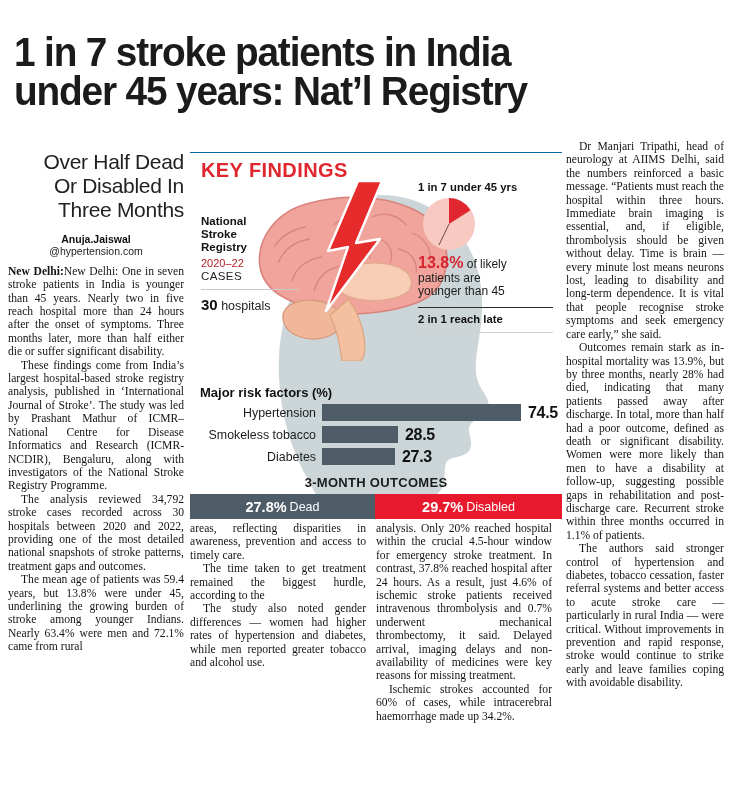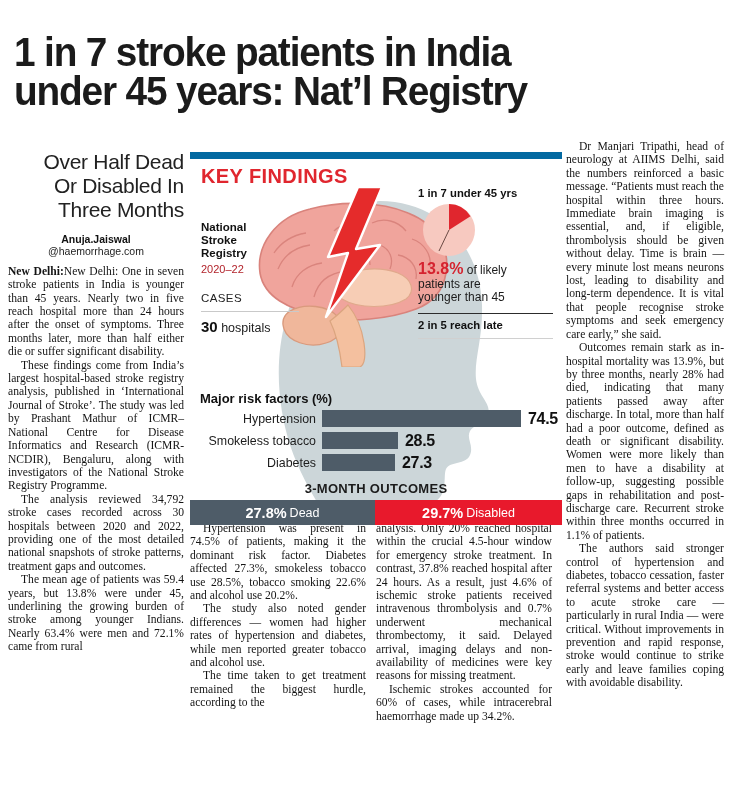--- a/index.html
+++ b/index.html
@@ -53,21 +53,21 @@
   .bodytext p{margin:0;text-indent:13px;}
   .bodytext p.first{text-indent:0;}
   .bodytext b{font-weight:bold;}
 
   .col-left .bodytext{margin-top:8px;}
 
   
   .infobox{
     position:absolute;left:190px;top:152px;width:372px;height:366px;
     background:#ffffff;
-    border-top:7px solid #0369a1;
+    border-top:1px solid #0369a1;
     overflow:hidden;
   }
   .info-head{
     font-family:"Liberation Sans",sans-serif;
     font-weight:bold;font-size:20px;letter-spacing:0.4px;
     color:#e0262e;margin:6px 0 0 11px;
   }
   
   .silhouette{
     position:absolute;left:40px;top:34px;width:300px;height:330px;
@@ -77,21 +77,21 @@
     position:absolute;left:40px;top:28px;width:250px;height:180px;z-index:1;
   }
 
   .nsr{
     position:absolute;left:11px;top:62px;width:105px;z-index:3;
     font-family:"Liberation Sans",sans-serif;
   }
   .nsr .t1{font-weight:bold;font-size:11.5px;line-height:13px;color:#111;}
   .nsr .yr{font-size:11px;color:#b2232b;margin-top:3px;font-weight:normal;}
   .nsr .big{font-weight:bold;font-size:27px;line-height:27px;color:#111;margin-top:-1px;letter-spacing:-0.5px;}
-  .nsr .cases{font-size:11.5px;color:#222;letter-spacing:0.4px;margin-top:17px;}
+  .nsr .cases{font-size:11.5px;color:#222;letter-spacing:0.4px;margin-top:1px;}
   .nsr .rule{border-top:1px solid #c9c9c9;margin:7px 0 6px 0;width:98px;}
   .nsr .hosp{font-size:12.5px;color:#222;}
   .nsr .hosp b{font-weight:bold;font-size:15px;color:#111;}
 
   
   .stats{
     position:absolute;left:228px;top:28px;width:135px;z-index:3;
     font-family:"Liberation Sans",sans-serif;
   }
   .stats .hd{font-weight:bold;font-size:11.3px;color:#111;}
@@ -155,21 +155,21 @@
 <div class="page">
 
   <h1 class="headline">
     <span>1 in 7 stroke patients in India</span>
     <span class="l2">under 45 years: Nat’l Registry</span>
   </h1>
 
   <div class="col-left">
     <div class="kicker">Over Half Dead<br>Or Disabled In<br>Three Months</div>
     <div class="byline">Anuja.Jaiswal</div>
-    <div class="byline-mail">@haemorrhage.com</div>
+    <div class="byline-mail">@hypertension.com</div>
     <div class="bodytext">
       <p class="first"><b>New Delhi:</b><span>New Delhi: One in seven stroke patients in India is younger than 45 years. Nearly two in five reach hospital more than 24 hours after the onset of symptoms. Three months later, more than half either die or suffer significant disability.</span></p>
       <p>These findings come from India’s largest hospital-based stroke registry analysis, published in ‘International Journal of Stroke’. The study was led by Prashant Mathur of ICMR–National Centre for Disease Informatics and Research (ICMR-NCDIR), Bengaluru, along with investigators of the National Stroke Registry Programme.</p>
       <p>The analysis reviewed 34,792 stroke cases recorded across 30 hospitals between 2020 and 2022, providing one of the most detailed national snapshots of stroke patterns, treatment gaps and outcomes.</p>
       <p>The mean age of patients was 59.4 years, but 13.8% were under 45, underlining the growing burden of stroke among younger Indians. Nearly 63.4% were men and 72.1% came from rural</p>
     </div>
   </div>
 
   <div class="infobox">
 
@@ -236,21 +236,21 @@
         </svg>
       </div>
       <div class="lead">
         <span class="big-pct">13.8%</span>
         <span>of likely</span><br>
         <span>patients are</span><br>
         <span>younger than 45</span>
       </div>
 
       <div class="sep"></div>
-      <div class="hd">2 in 5 reach late</div>
+      <div class="hd">2 in 1 reach late</div>
 
       <div class="sep-l"></div>
     </div>
 
     <div class="bars">
       <div class="bars-title">Major risk factors (%)</div>
 
       <div class="barrow">
         <div class="barlabel">Hypertension</div>
         <div class="barfill" style="width:199px"></div>
@@ -286,23 +286,23 @@
   <div class="col-right">
     <div class="bodytext">
       <p>Dr Manjari Tripathi, head of neurology at AIIMS Delhi, said the numbers reinforced a basic message. “Patients must reach the hospital within three hours. Immediate brain imaging is essential, and, if eligible, thrombolysis should be given without delay. Time is brain — every minute lost means neurons lost, leading to disability and long-term dependence. It is vital that people recognise stroke symptoms and seek emergency care early,” she said.</p>
       <p>Outcomes remain stark as in-hospital mortality was 13.9%, but by three months, nearly 28% had died, indicating that many patients passed away after discharge. In total, more than half had a poor outcome, defined as death or significant disability. Women were more likely than men to have a disability at follow-up, suggesting possible gaps in rehabilitation and post-discharge care. Recurrent stroke within three months occurred in 1.1% of patients.</p>
       <p>The authors said stronger control of hypertension and diabetes, tobacco cessation, faster referral systems and better access to acute stroke care — particularly in rural India — were critical. Without improvements in prevention and rapid response, stroke would continue to strike early and leave families coping with avoidable disability.</p>
     </div>
   </div>
 
   <div class="col-b1">
     <div class="bodytext">
-      <p>Hypertension was present in 74.5% of patients, making it the dominant risk factor. Diabetes affected 27.3%, smokeless tobacco use 28.5%, tobacco smoking 22.6% and alcohol use 20.2%.</p>
+      <p class="first">areas, reflecting disparities in awareness, prevention and access to timely care.</p>
+      <p>The time taken to get treatment remained the biggest hurdle, according to the</p>
       <p>The study also noted gender differences — women had higher rates of hypertension and diabetes, while men reported greater tobacco and alcohol use.</p>
-      <p>The time taken to get treatment remained the biggest hurdle, according to the</p>
     </div>
   </div>
 
   <div class="col-b2">
     <div class="bodytext">
       <p class="first">analysis. Only 20% reached hospital within the crucial 4.5-hour window for emergency stroke treatment. In contrast, 37.8% reached hospital after 24 hours. As a result, just 4.6% of ischemic stroke patients received intravenous thrombolysis and 0.7% underwent mechanical thrombectomy, it said. Delayed arrival, imaging delays and non-availability of medicines were key reasons for missing treatment.</p>
       <p>Ischemic strokes accounted for 60% of cases, while intracerebral haemorrhage made up 34.2%.</p>
     </div>
   </div>
 

